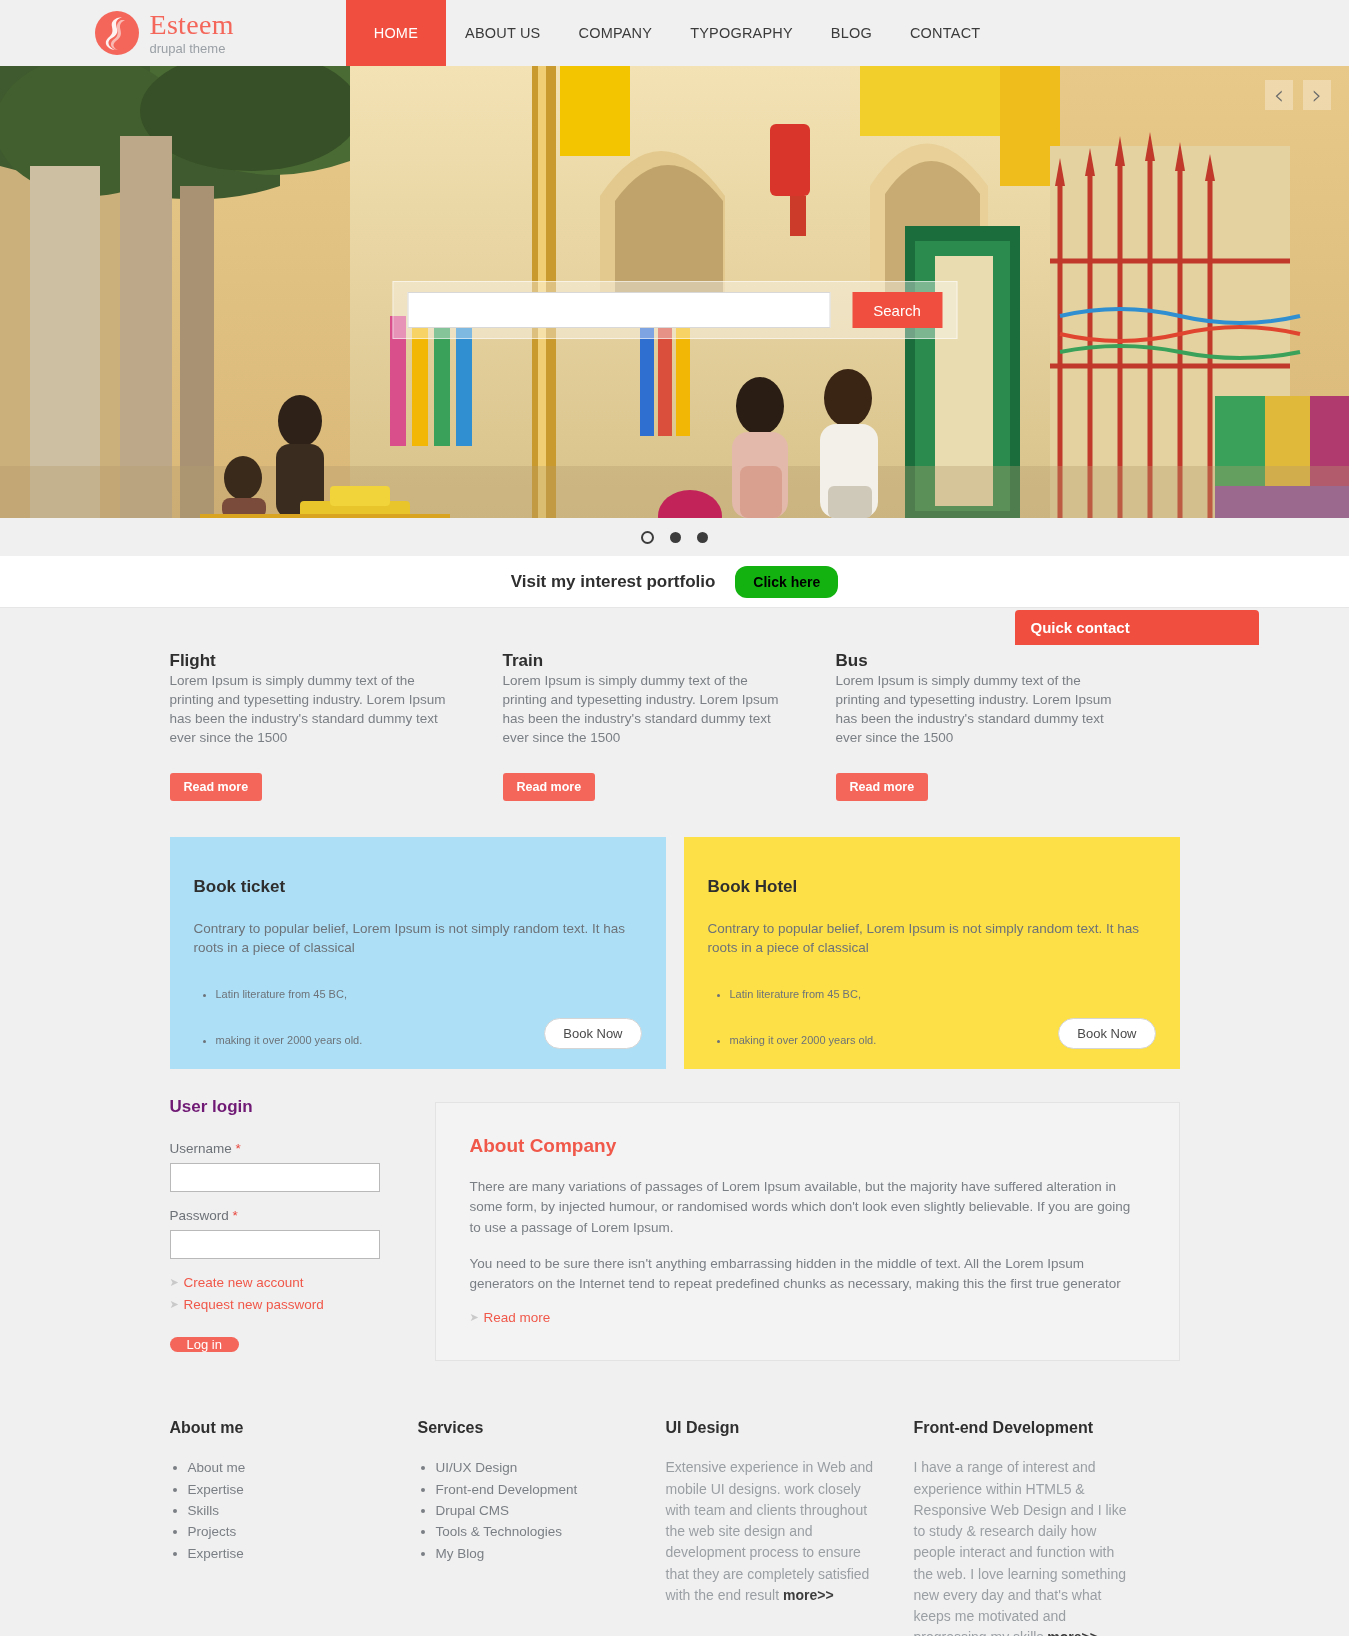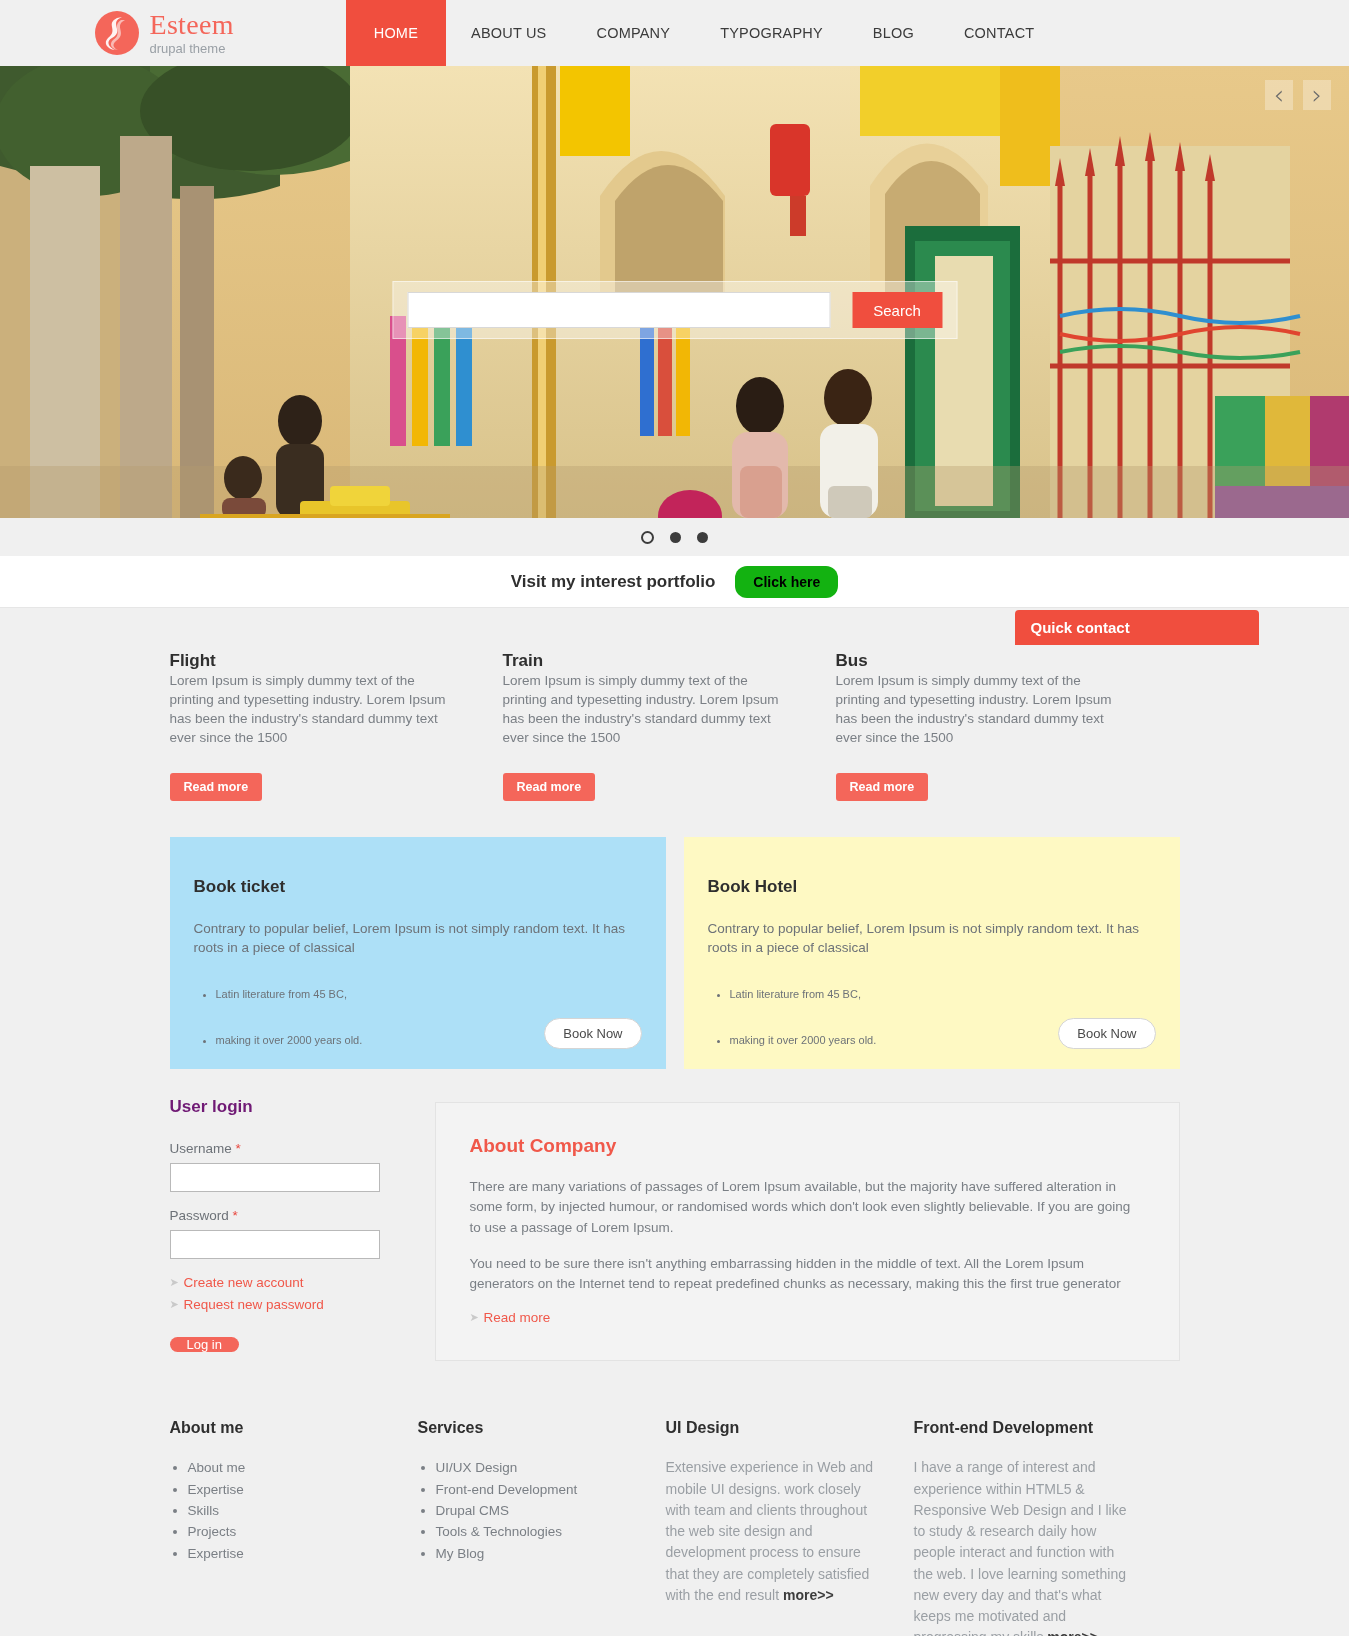--- a/index.html
+++ b/index.html
@@ -49,21 +49,21 @@
     margin-top: 3px;
   }
   .mainnav {
     display: flex;
     align-items: stretch;
     height: 66px;
     margin-left: 112px;
   }
   .mainnav a {
     display: flex; align-items: center;
-    padding: 0 25px;
+    padding: 0 19px;
     font-size: 14.5px;
     color: #3b3b3b;
     text-decoration: none;
     letter-spacing: 0.2px;
   }
   .mainnav a.active {
     background: #f04e3e;
     color: #ffffff;
     padding: 0 28px;
   }
@@ -471,21 +471,21 @@
     <div class="panels" id="panels">
         <div class="panel blue" style="background: rgb(173, 224, 247);">
           <h3>Book ticket</h3>
           <p>Contrary to popular belief, Lorem Ipsum is not simply random text. It has roots in a piece of classical</p>
           <ul>
             <li>Latin literature from 45 BC,</li>
             <li>making it over 2000 years old.</li>
           </ul>
           <button class="book-now">Book Now</button>
         </div>
-        <div class="panel amber" style="background: #fef9c3;">
+        <div class="panel amber" style="background: #fde047;">
           <h3>Book Hotel</h3>
           <p>Contrary to popular belief, Lorem Ipsum is not simply random text. It has roots in a piece of classical</p>
           <ul>
             <li>Latin literature from 45 BC,</li>
             <li>making it over 2000 years old.</li>
           </ul>
           <button class="book-now">Book Now</button>
         </div>
       </div>
 

